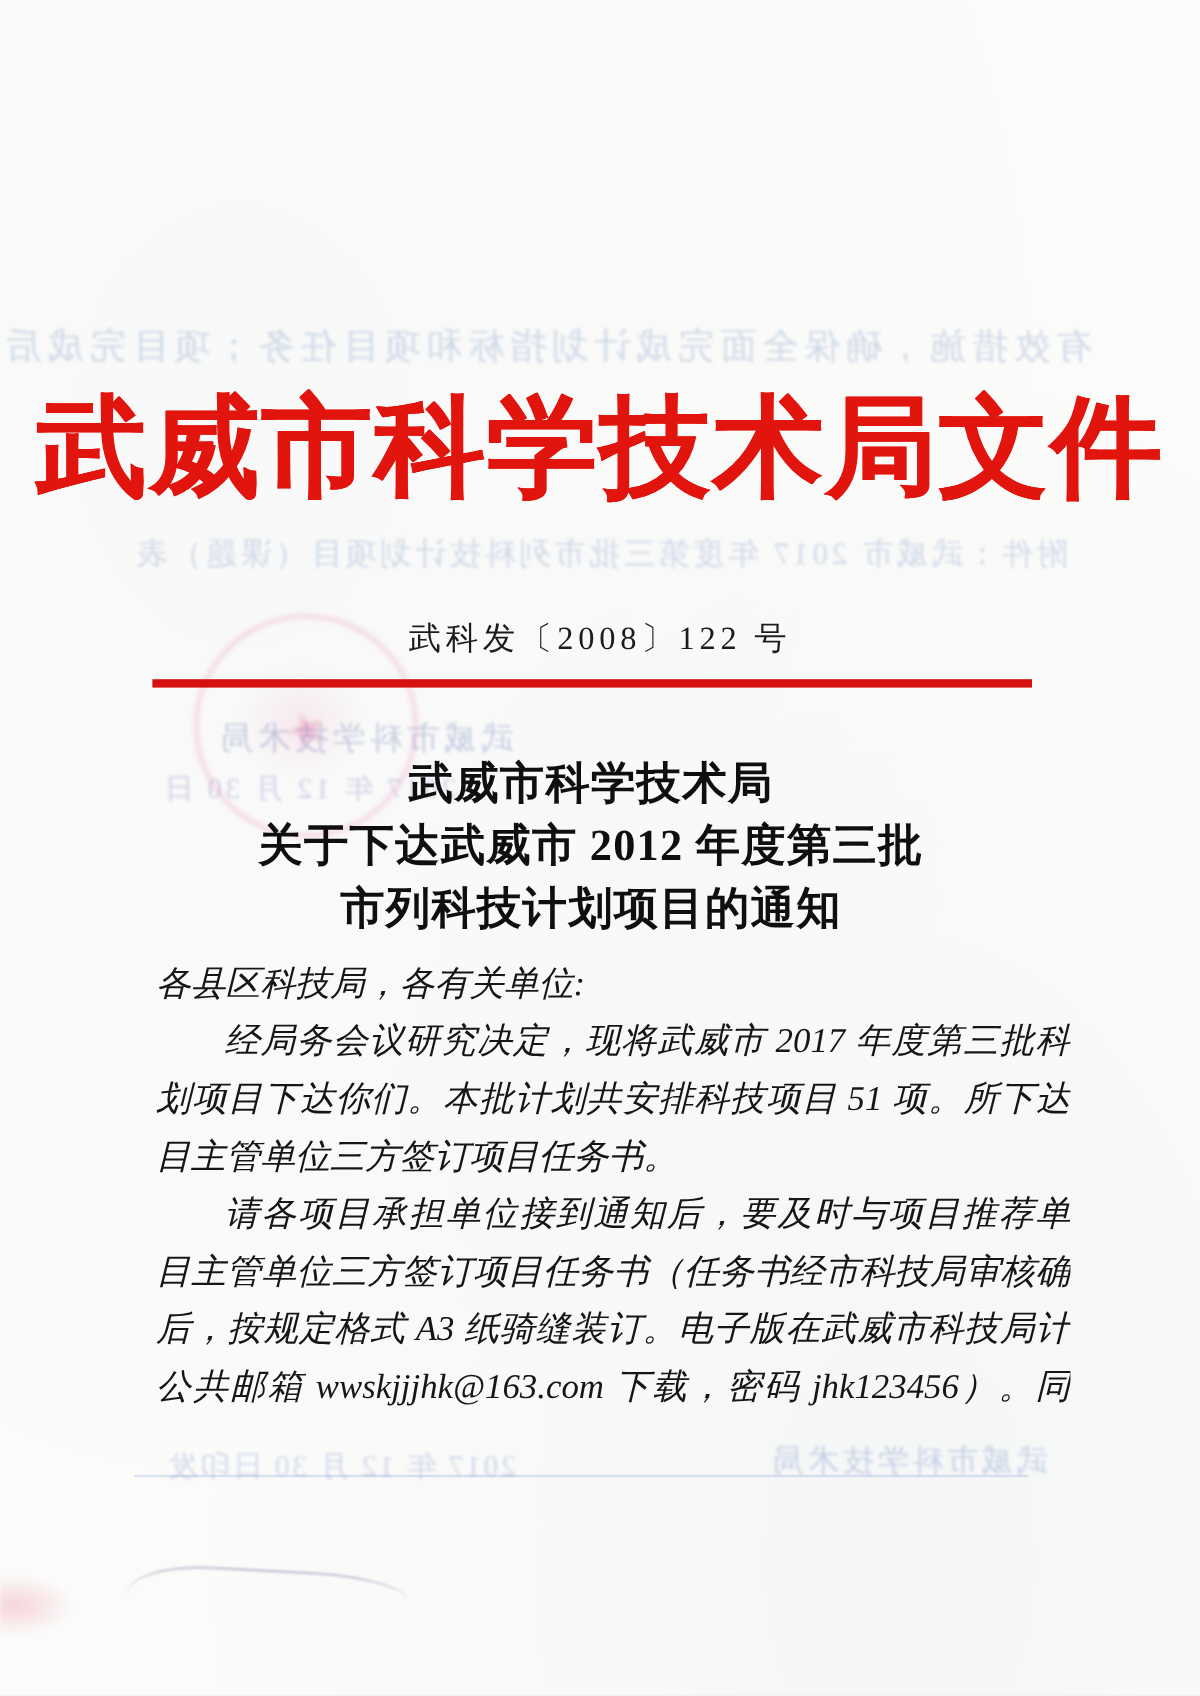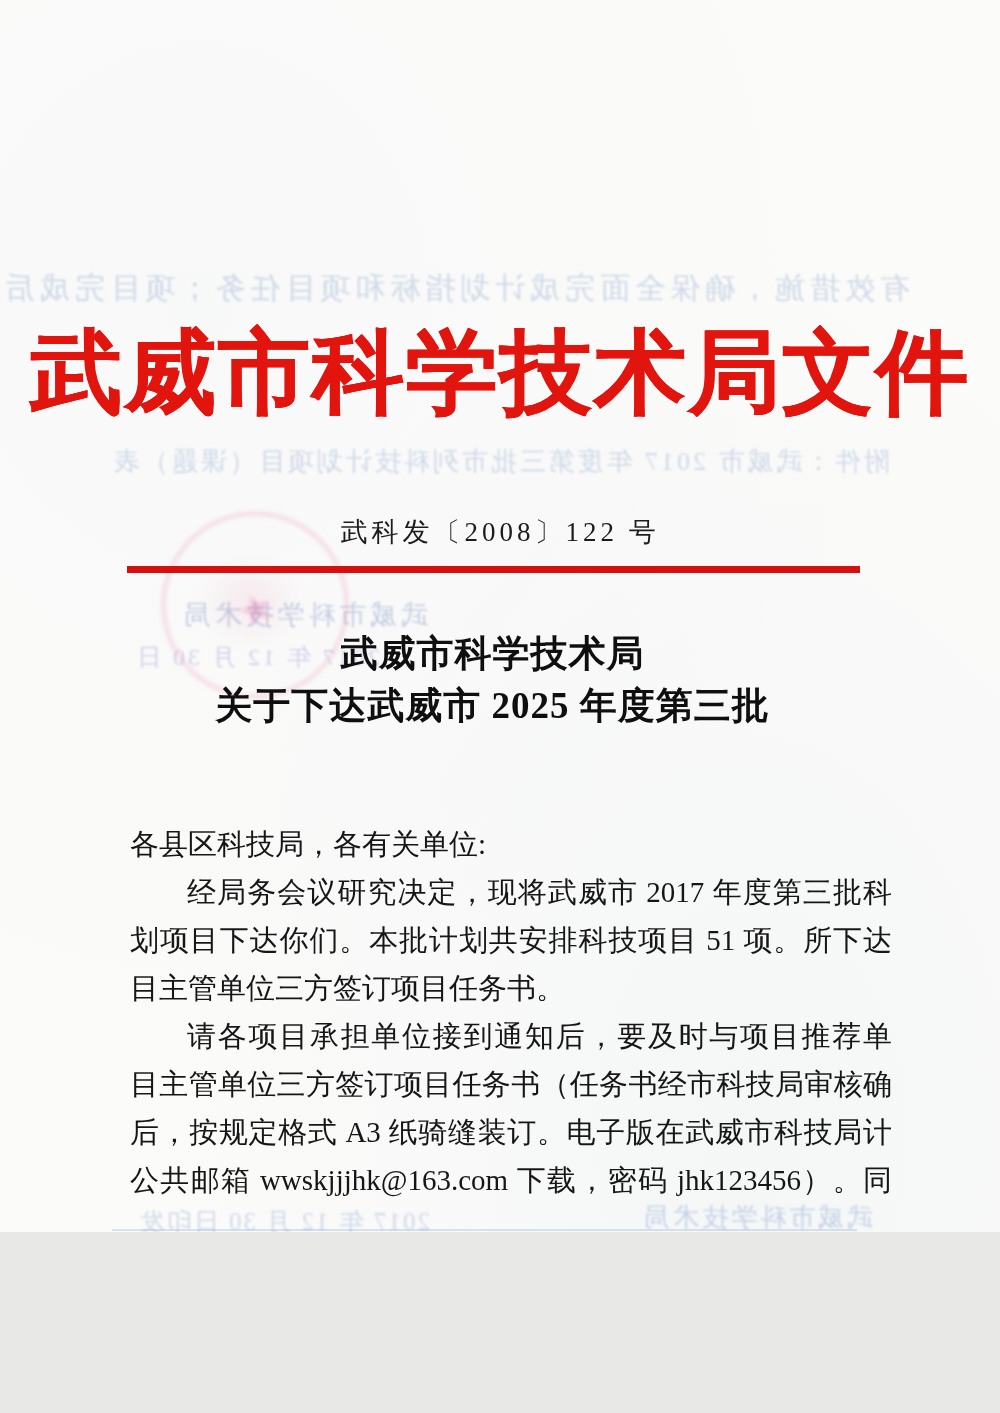--- a/index.html
+++ b/index.html
@@ -1,19 +1,19 @@
 <!DOCTYPE html>
 <html><head>
 <meta charset="utf-8">
 <style>
   html,body{margin:0;padding:0;}
   body{background:#e8e8e6;font-family:"Liberation Serif","DejaVu Serif",serif;}
   .page{
     position:relative;
-    width:1000px;height:1232px;
+    width:1000px;height:1413px;
     margin:0 auto;
     background:
       radial-gradient(ellipse at 75% 92%, rgba(190,210,230,0.10), transparent 55%),
       radial-gradient(ellipse at 20% 25%, rgba(200,215,235,0.07), transparent 60%),
       #fbfbf9;
     overflow:hidden;
   }
   
   .bleed{
     position:absolute;
@@ -80,23 +80,24 @@
     text-align:center;
     font-weight:bold;
     color:#0f0f0f;
   }
   .doc-title .t-line{
     font-size:37px;line-height:52px;
     letter-spacing:1px;
     white-space:nowrap;
   }
   .body-text{
-    position:absolute;top:820px;left:130px;width:762px;
+    position:absolute;top:796px;left:130px;width:762px;
     color:#161616;
     font-size:29px;
+    font-style:italic;
   }
   .body-text .line{
     height:48px;line-height:48px;
     white-space:nowrap;
   }
   .body-text .fill{
     white-space:normal;
     text-align:justify;
     text-align-last:justify;
     overflow:hidden;
@@ -134,21 +135,22 @@
   <div class="bleed bleed-date-mid">2017 年 12 月 30 日</div>
 
   <div class="banner" style="color: rgb(226, 20, 14);">武威市科学技术局文件</div>
 
   <div class="doc-number">武科发〔2008〕122 号</div>
 
   <div class="red-rule" style="background: rgb(214, 16, 14);"></div>
 
   <div class="doc-title">
     <div class="t-line">武威市科学技术局</div>
-    <div class="t-line">关于下达武威市 2025 年度第三批</div>
+    <div class="t-line">关于下达武威市 2012 年度第三批</div>
+    <div class="t-line">市列科技计划项目的通知</div>
   </div>
 
   <div class="body-text" style="color: rgb(22, 22, 22);">
     <div class="line">各县区科技局，各有关单位:</div>
     <div class="line fill indent">经局务会议研究决定，现将武威市 2017 年度第三批科技计</div>
     <div class="line fill">划项目下达你们。本批计划共安排科技项目 51 项。所下达项目</div>
     <div class="line">目主管单位三方签订项目任务书。</div>
     <div class="line fill indent">请各项目承担单位接到通知后，要及时与项目推荐单位、项</div>
     <div class="line fill">目主管单位三方签订项目任务书（任务书经市科技局审核确认</div>
     <div class="line fill">后，按规定格式 A3 纸骑缝装订。电子版在武威市科技局计划科</div>

